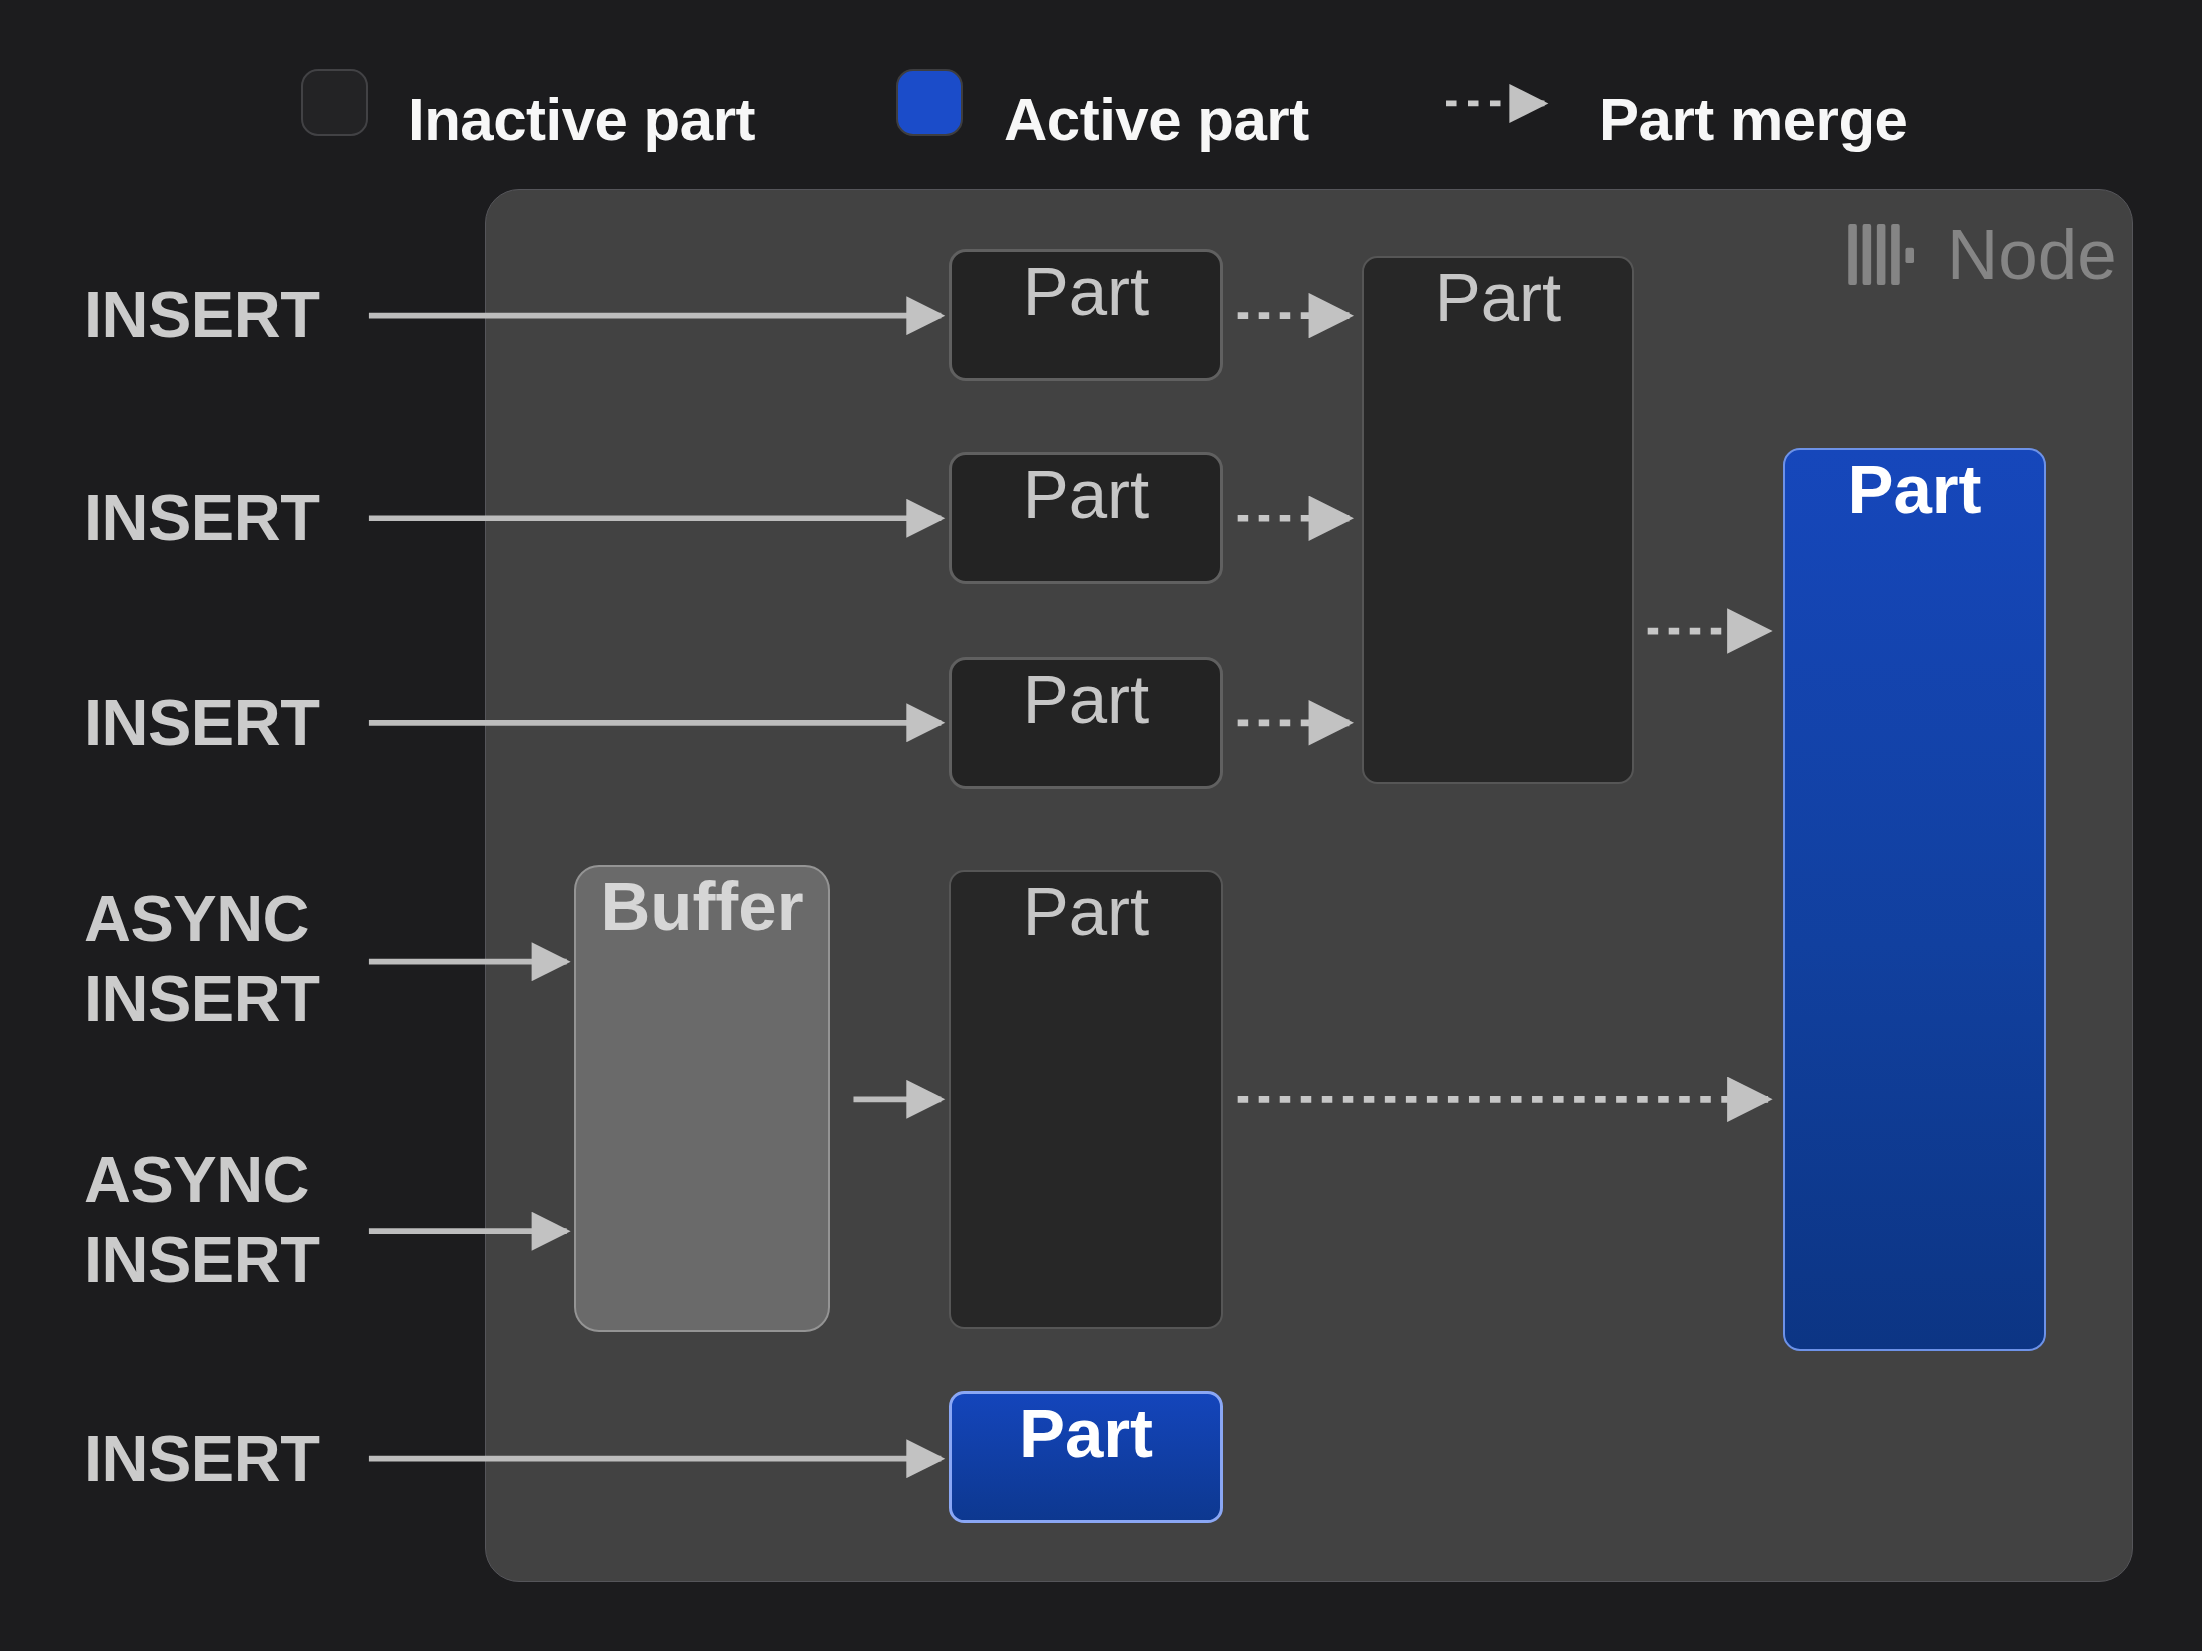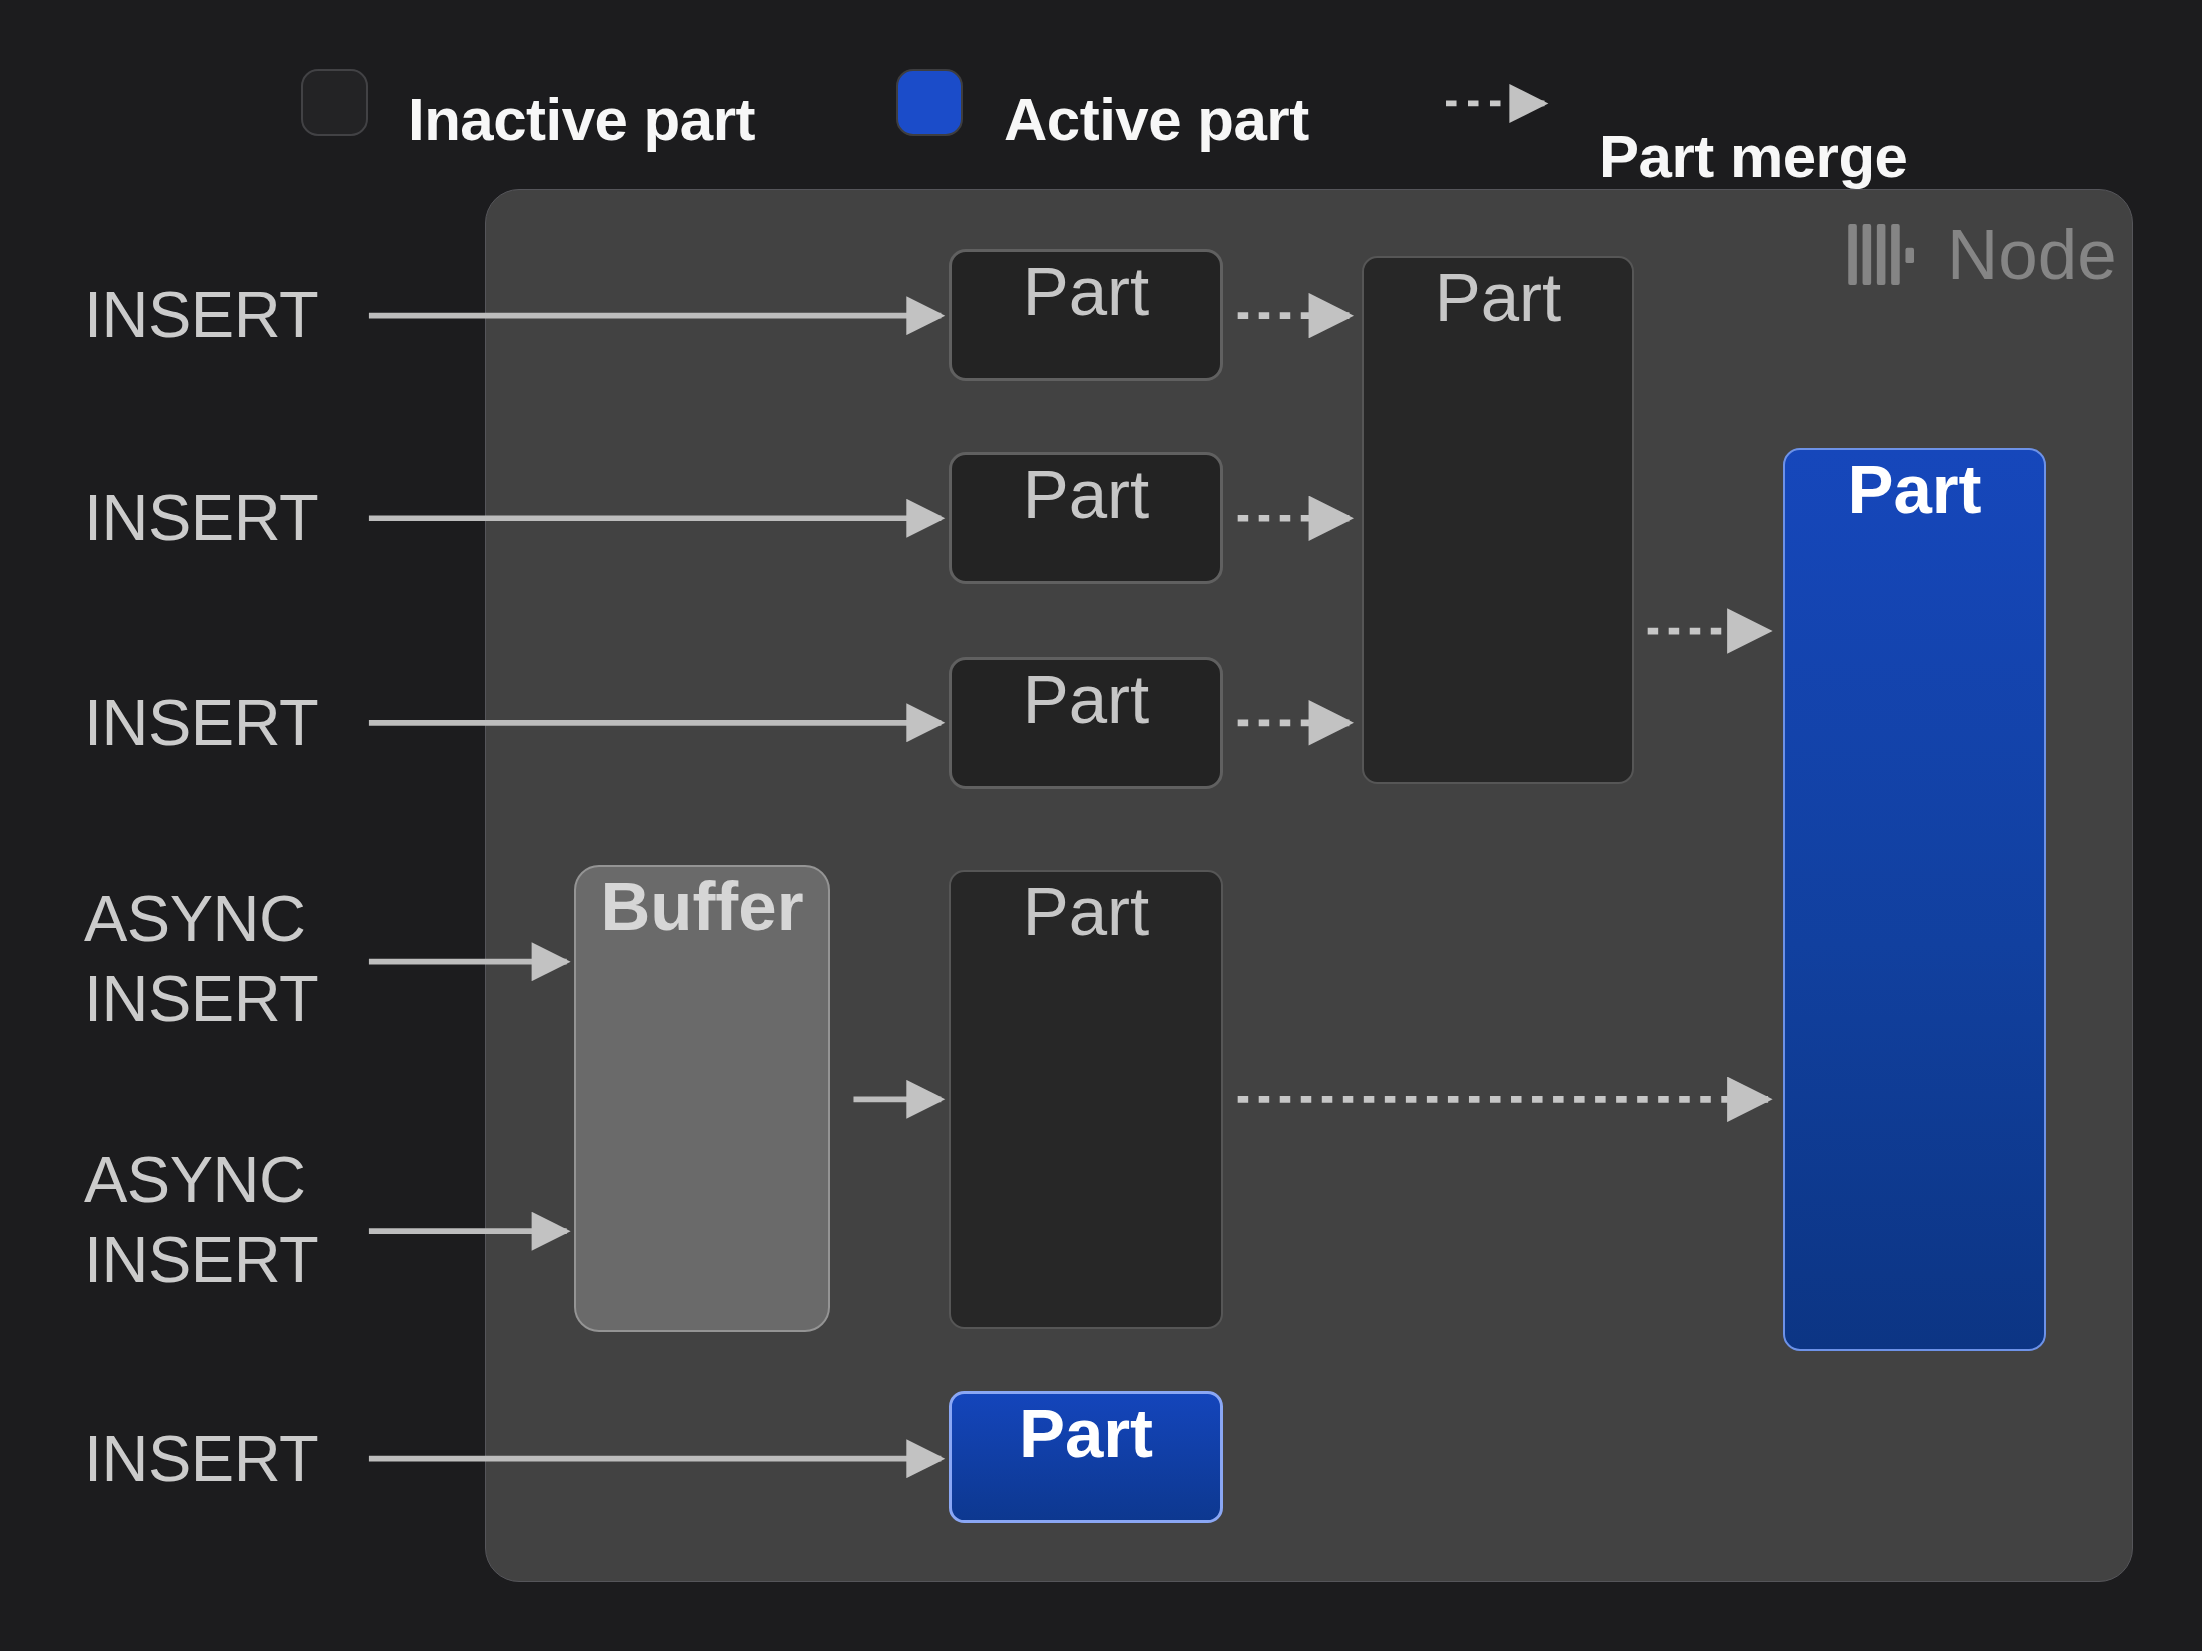--- a/index.html
+++ b/index.html
@@ -12,21 +12,21 @@
   
   .swatch{position:absolute;width:67px;height:67px;border-radius:17px;box-sizing:border-box;}
   .swatch.inactive{left:301px;top:69px;background:#232325;border:2.9px solid #424245;}
   .swatch.active{left:896px;top:69px;background:#1b4cc9;border:2.9px solid #3e3e40;}
   .legend-label{
     position:absolute;top:86px;height:67px;line-height:67px;
     font-size:60px;font-weight:700;color:#f7f7f7;letter-spacing:-0.5px;white-space:nowrap;
   }
   .legend-label.l1{left:408px;}
   .legend-label.l2{left:1004px;}
-  .legend-label.l3{left:1599px;margin-top:37px;}
+  .legend-label.l3{left:1599px;}
   
   .node{
     position:absolute;left:485px;top:189px;width:1648px;height:1393px;
     background:#424242;border:1.9px solid #55555a;border-radius:34px;box-sizing:border-box;
   }
   .node-header{position:absolute;left:1824px;top:217px;height:75px;display:flex;align-items:center;gap:27px;padding-left:24px;}
   .node-title{font-size:71px;font-weight:500;color:#858585;line-height:75px;white-space:nowrap;}
   
   .box{position:absolute;display:flex;align-items:flex-start;justify-content:center;box-sizing:border-box;}
   .box .blabel{font-size:69px;font-weight:500;color:#c6c6c6;white-space:nowrap;}
@@ -42,21 +42,21 @@
     border:2.9px solid #6d92e8;border-radius:17px;
   }
   .part-blue-sm{
     left:949px;top:1391px;width:274px;height:132px;
     background:linear-gradient(180deg,#1445bb 0%,#0d3890 100%);
     border:3.8px solid #8aa7f5;border-radius:15.3px;
   }
   .part-blue-lg .blabel,.part-blue-sm .blabel{color:#ffffff;font-weight:700;}
   
   .in-label{
-    position:absolute;left:84px;color:#cbcbcb;font-size:65px;font-weight:400;
+    position:absolute;left:84px;color:#cbcbcb;font-size:65px;font-weight:700;
     line-height:80px;white-space:nowrap;letter-spacing:-0.5px;
   }
   .in-label.single{height:80px;display:flex;align-items:center;}
   .in-label.i1{top:275px;} .in-label.i2{top:478px;} .in-label.i3{top:683px;}
   .in-label.a1{top:879px;} .in-label.a2{top:1140px;}
   .in-label.i4{top:1419px;}
   
   .overlay{position:absolute;left:0;top:0;pointer-events:none;}
   .arrow-solid{stroke:#bdbdbd;stroke-width:6;fill:none;}
   .arrow-dashed{stroke:#c6c6c6;stroke-width:7;fill:none;stroke-dasharray:11 11;}

